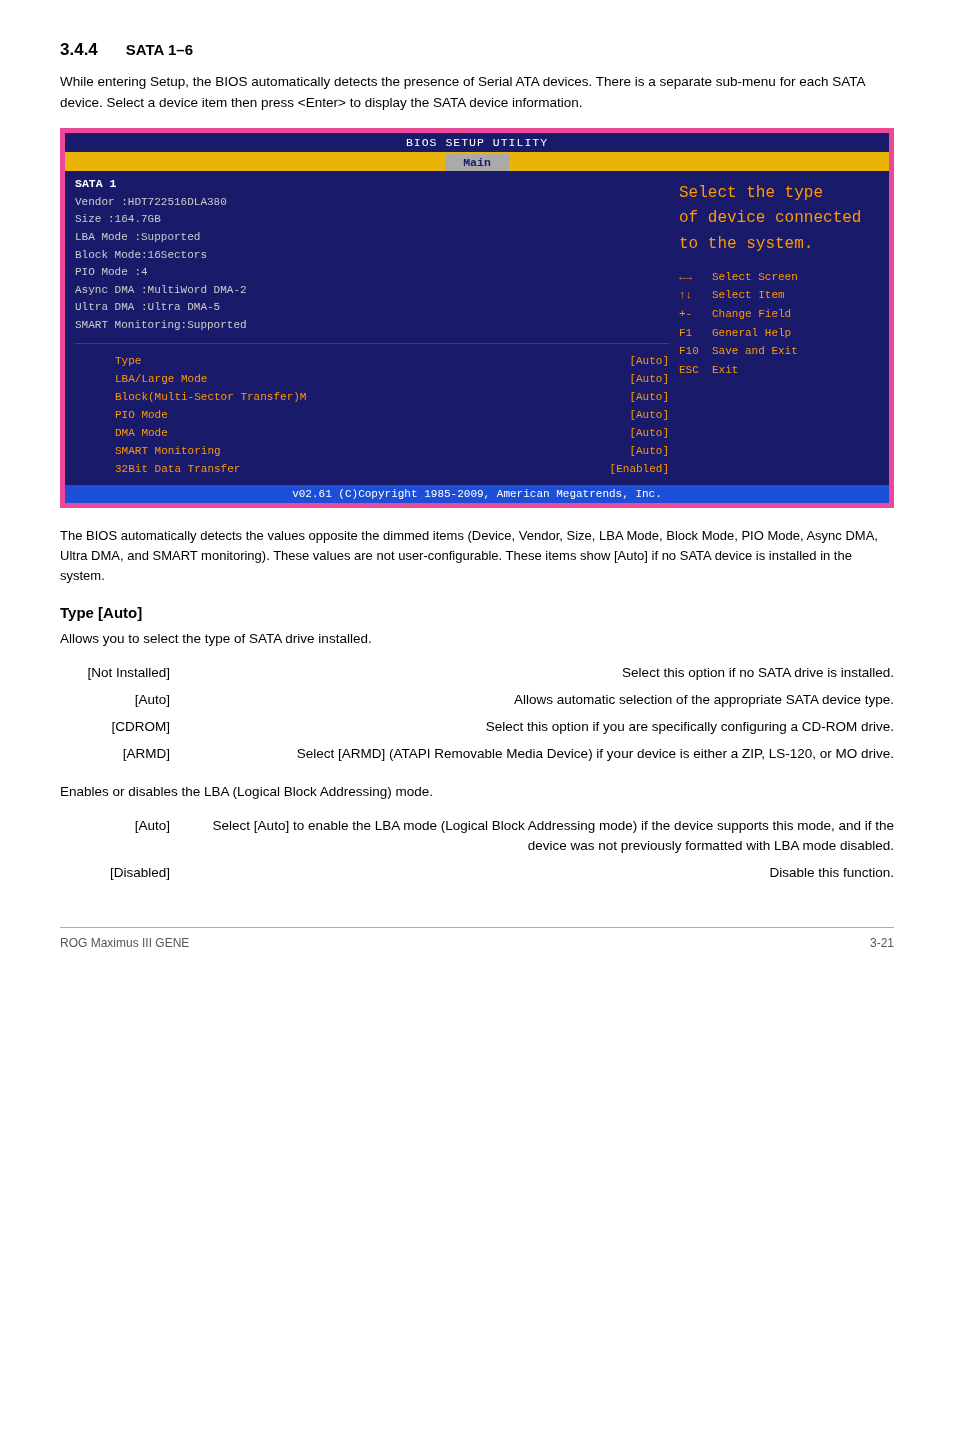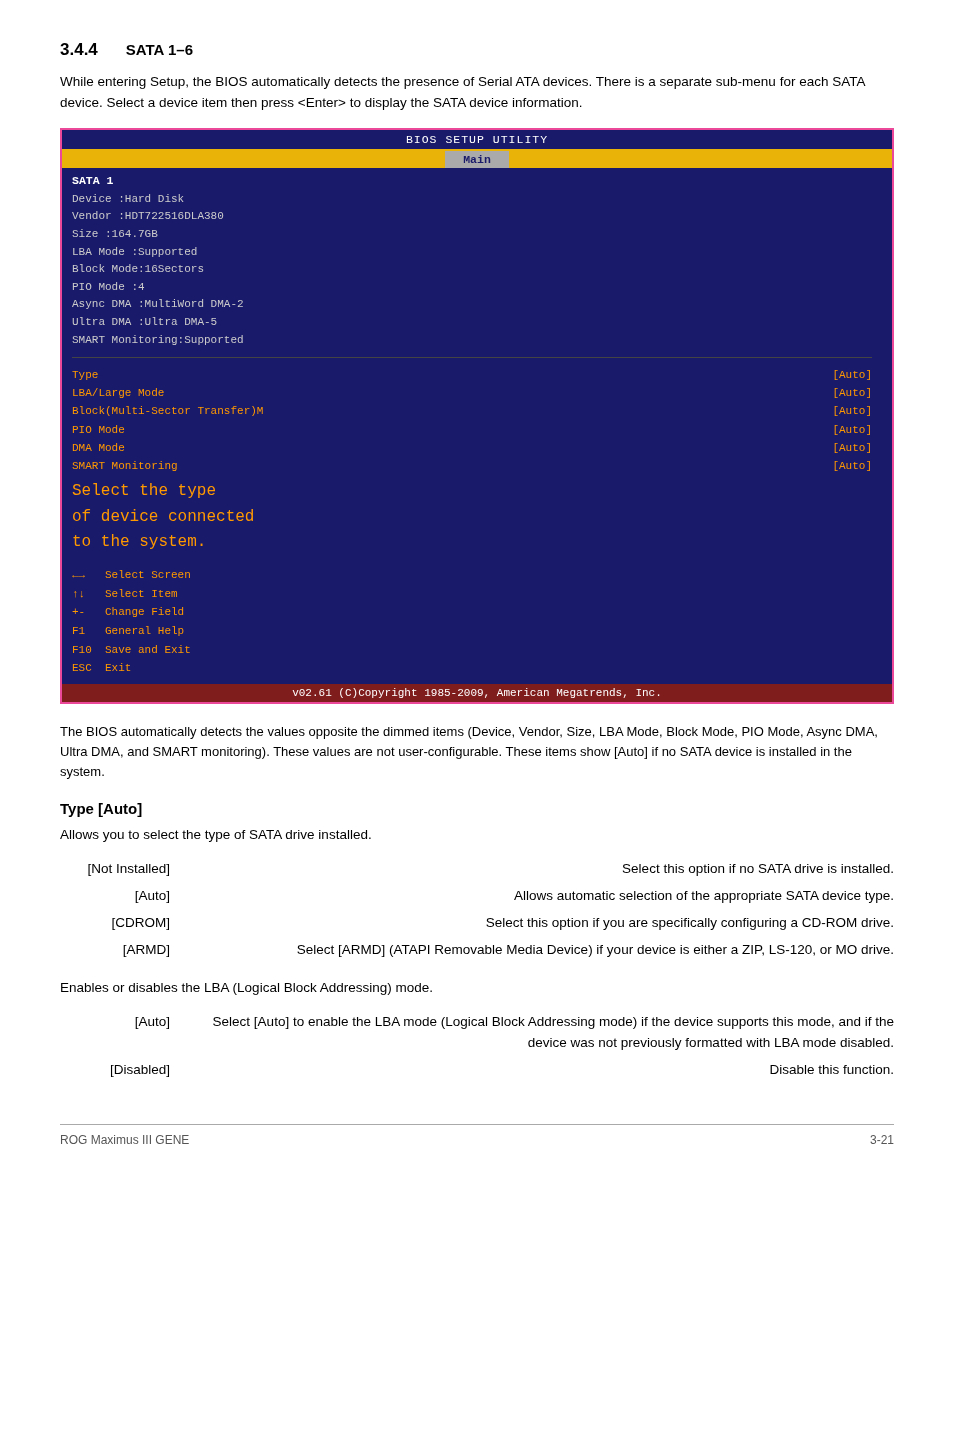--- a/index.html
+++ b/index.html
@@ -14,21 +14,21 @@
     }
 
     .intro-text {
       font-size: 13.5px;
       line-height: 1.55;
       margin-bottom: 14px;
     }
 
     
     .bios-box {
-      border: 2px solid #ec4899;
+      border: 5px solid #ec4899;
       background: #1a1a6a;
       color: #ccc;
       font-family: 'Courier New', Courier, monospace;
       font-size: 11.5px;
       margin-bottom: 18px;
     }
 
     .bios-header {
       background: #1a1a6a;
       color: #fff;
@@ -53,21 +53,20 @@
       font-family: 'Courier New', Courier, monospace;
       font-size: 11.5px;
       font-weight: bold;
     }
 
     .bios-content {
       display: flex;
       background: #1a1a6a;
       padding: 6px 10px 6px 10px;
       gap: 0;
-      flex-direction: column;
     }
 
     .bios-left {
       flex: 1;
       padding-right: 10px;
     }
 
     .bios-right {
       width: 200px;
       color: #ff9900;
@@ -97,24 +96,25 @@
     .bios-settings-block {
       color: #ff9900;
       font-family: 'Courier New', Courier, monospace;
       font-size: 11px;
       line-height: 1.65;
     }
 
     .bios-settings-row {
       display: flex;
       justify-content: space-between;
+      margin-left: 40px;
     }
 
     .bios-footer {
-      background: #7f1d1d;
+      background: #1d4ed8;
       color: #fff;
       text-align: center;
       padding: 3px 0;
       font-family: 'Courier New', Courier, monospace;
       font-size: 11px;
     }
 
     .bios-nav {
       font-family: 'Courier New', Courier, monospace;
       font-size: 11px;
@@ -185,21 +185,20 @@
 
 <div class="bios-box">
   <div class="bios-header">BIOS SETUP UTILITY</div>
   <div class="bios-tab-bar">
     <div class="bios-tab">Main</div>
   </div>
   <div class="bios-content">
     <div class="bios-left">
       <div class="bios-section-label">SATA 1</div>
       <div class="bios-info-block">
-        <div>Device    :Hard Disk</div>
         <div>Vendor    :HDT722516DLA380</div>
         <div>Size      :164.7GB</div>
         <div>LBA Mode  :Supported</div>
         <div>Block Mode:16Sectors</div>
         <div>PIO Mode  :4</div>
         <div>Async DMA :MultiWord DMA-2</div>
         <div>Ultra DMA :Ultra DMA-5</div>
         <div>SMART Monitoring:Supported</div>
       </div>
       <div class="bios-settings-block">
@@ -219,20 +218,24 @@
           <span>PIO Mode</span>
           <span>[Auto]</span>
         </div>
         <div class="bios-settings-row">
           <span>DMA Mode</span>
           <span>[Auto]</span>
         </div>
         <div class="bios-settings-row">
           <span>SMART Monitoring</span>
           <span>[Auto]</span>
+        </div>
+        <div class="bios-settings-row">
+          <span>32Bit Data Transfer</span>
+          <span>[Enabled]</span>
         </div>
       </div>
     </div>
     <div class="bios-right">
       <div style="color:#ff9900; font-family:Liberation Mono, monospace; font-size:16px; line-height:1.6; margin-bottom:10px;">
         Select the type<br>of device connected<br>to the system.
       </div>
       <div class="bios-nav">
         <div>←→&nbsp;&nbsp; Select Screen</div>
         <div>↑↓&nbsp;&nbsp; Select Item</div>

